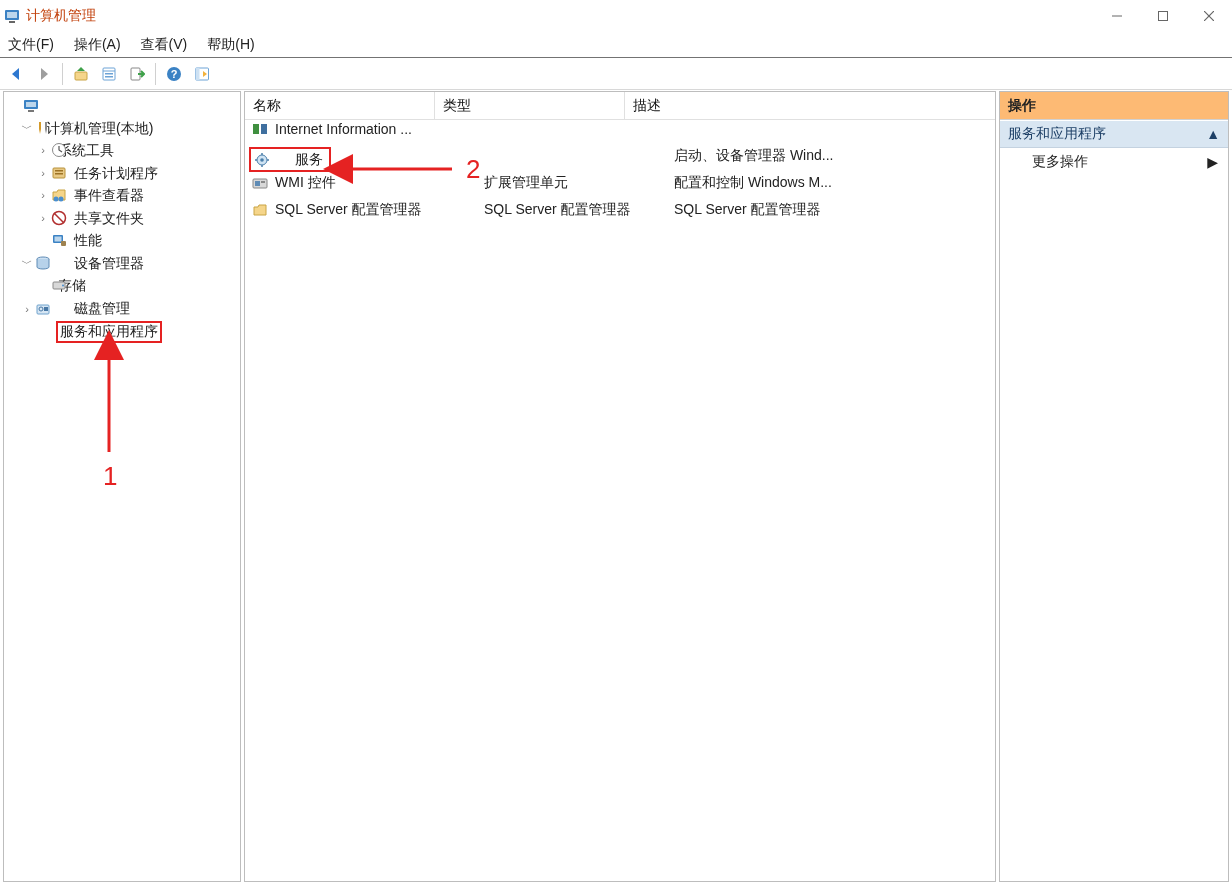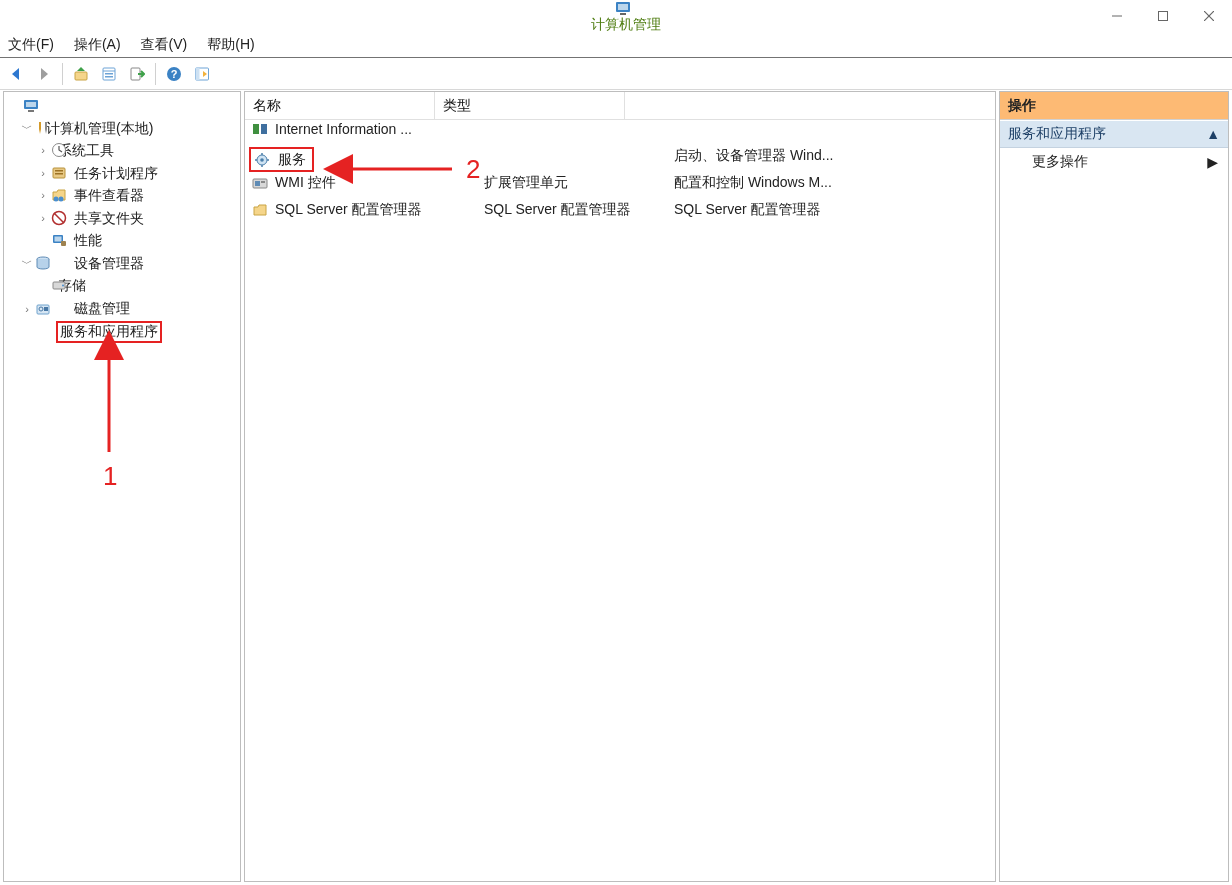--- a/index.html
+++ b/index.html
@@ -1,20 +1,20 @@
 <!DOCTYPE html>
 <html><head>
 <meta charset="utf-8">
 <style>
   * { box-sizing: border-box; }
   html, body { margin:0; padding:0; height:100%; font-family: "Segoe UI","Microsoft YaHei",sans-serif; font-size:14px; color:#222; }
   body { width:1232px; height:885px; background:#fff; position:relative; }
 
   
-  .titlebar { height:32px; display:flex; align-items:center; border-bottom:0px solid #bbb; padding-left:20px; color:#4d7c0f;flex-direction:column; }
+  .titlebar { height:32px; display:flex; align-items:center; border-bottom:0px solid #bbb; padding-left:4px; color:#c2410c; }
   .titlebar .icon { width:16px; height:16px; margin-right:6px; }
   .winbtns { position:absolute; right:0; top:0; display:flex; }
   .winbtn { width:46px; height:32px; display:flex; align-items:center; justify-content:center; color:#666; }
   .winbtn svg { width:10px; height:10px; }
 
   
   .menubar { height:26px; display:flex; align-items:center; padding:0 8px; border-bottom:1px solid #737373; }
   .menuitem { margin-right:20px; cursor:default; }
 
   
@@ -269,39 +269,40 @@
           </span>
         <span class="tlabel redbox">服务和应用程序</span>
       </div>
     </div>
   </div>
 
   <div class="pane list-pane">
     <div class="colhdr">
       <div class="ch ch-name">名称</div>
       <div class="ch ch-type">类型</div>
+      <div class="ch ch-desc">描述</div>
     </div>
 
     <div class="lrow">
       <div class="lname">
         <span class="iicon">
             <svg viewBox="0 0 16 16" width="16" height="16">
               <rect x="1" y="3" width="6" height="10" fill="#3f8f3f"></rect>
               <rect x="9" y="3" width="6" height="10" fill="#3f6f9f"></rect>
             </svg>
           </span>
         <span>Internet Information ...</span>
       </div>
       <div class="ltype"></div>
       <div class="ldesc"></div>
     </div>
 
     <div class="lrow">
       <div class="lname">
-        <span class="redbox-row" style="display:flex;align-items:center;gap:7px;">
+        <span class="redbox-row" style="display:flex;align-items:center;gap:24px;">
           <span class="iicon">
               <svg viewBox="0 0 16 16" width="16" height="16">
                 <circle cx="8" cy="8" r="5" fill="#cfe3f3" stroke="#4a7eaa"></circle>
                 <circle cx="8" cy="8" r="1.8" fill="#4a7eaa"></circle>
                 <g stroke="#4a7eaa" stroke-width="1.5">
                   <line x1="8" y1="1" x2="8" y2="3"></line>
                   <line x1="8" y1="13" x2="8" y2="15"></line>
                   <line x1="1" y1="8" x2="3" y2="8"></line>
                   <line x1="13" y1="8" x2="15" y2="8"></line>
                 </g>

